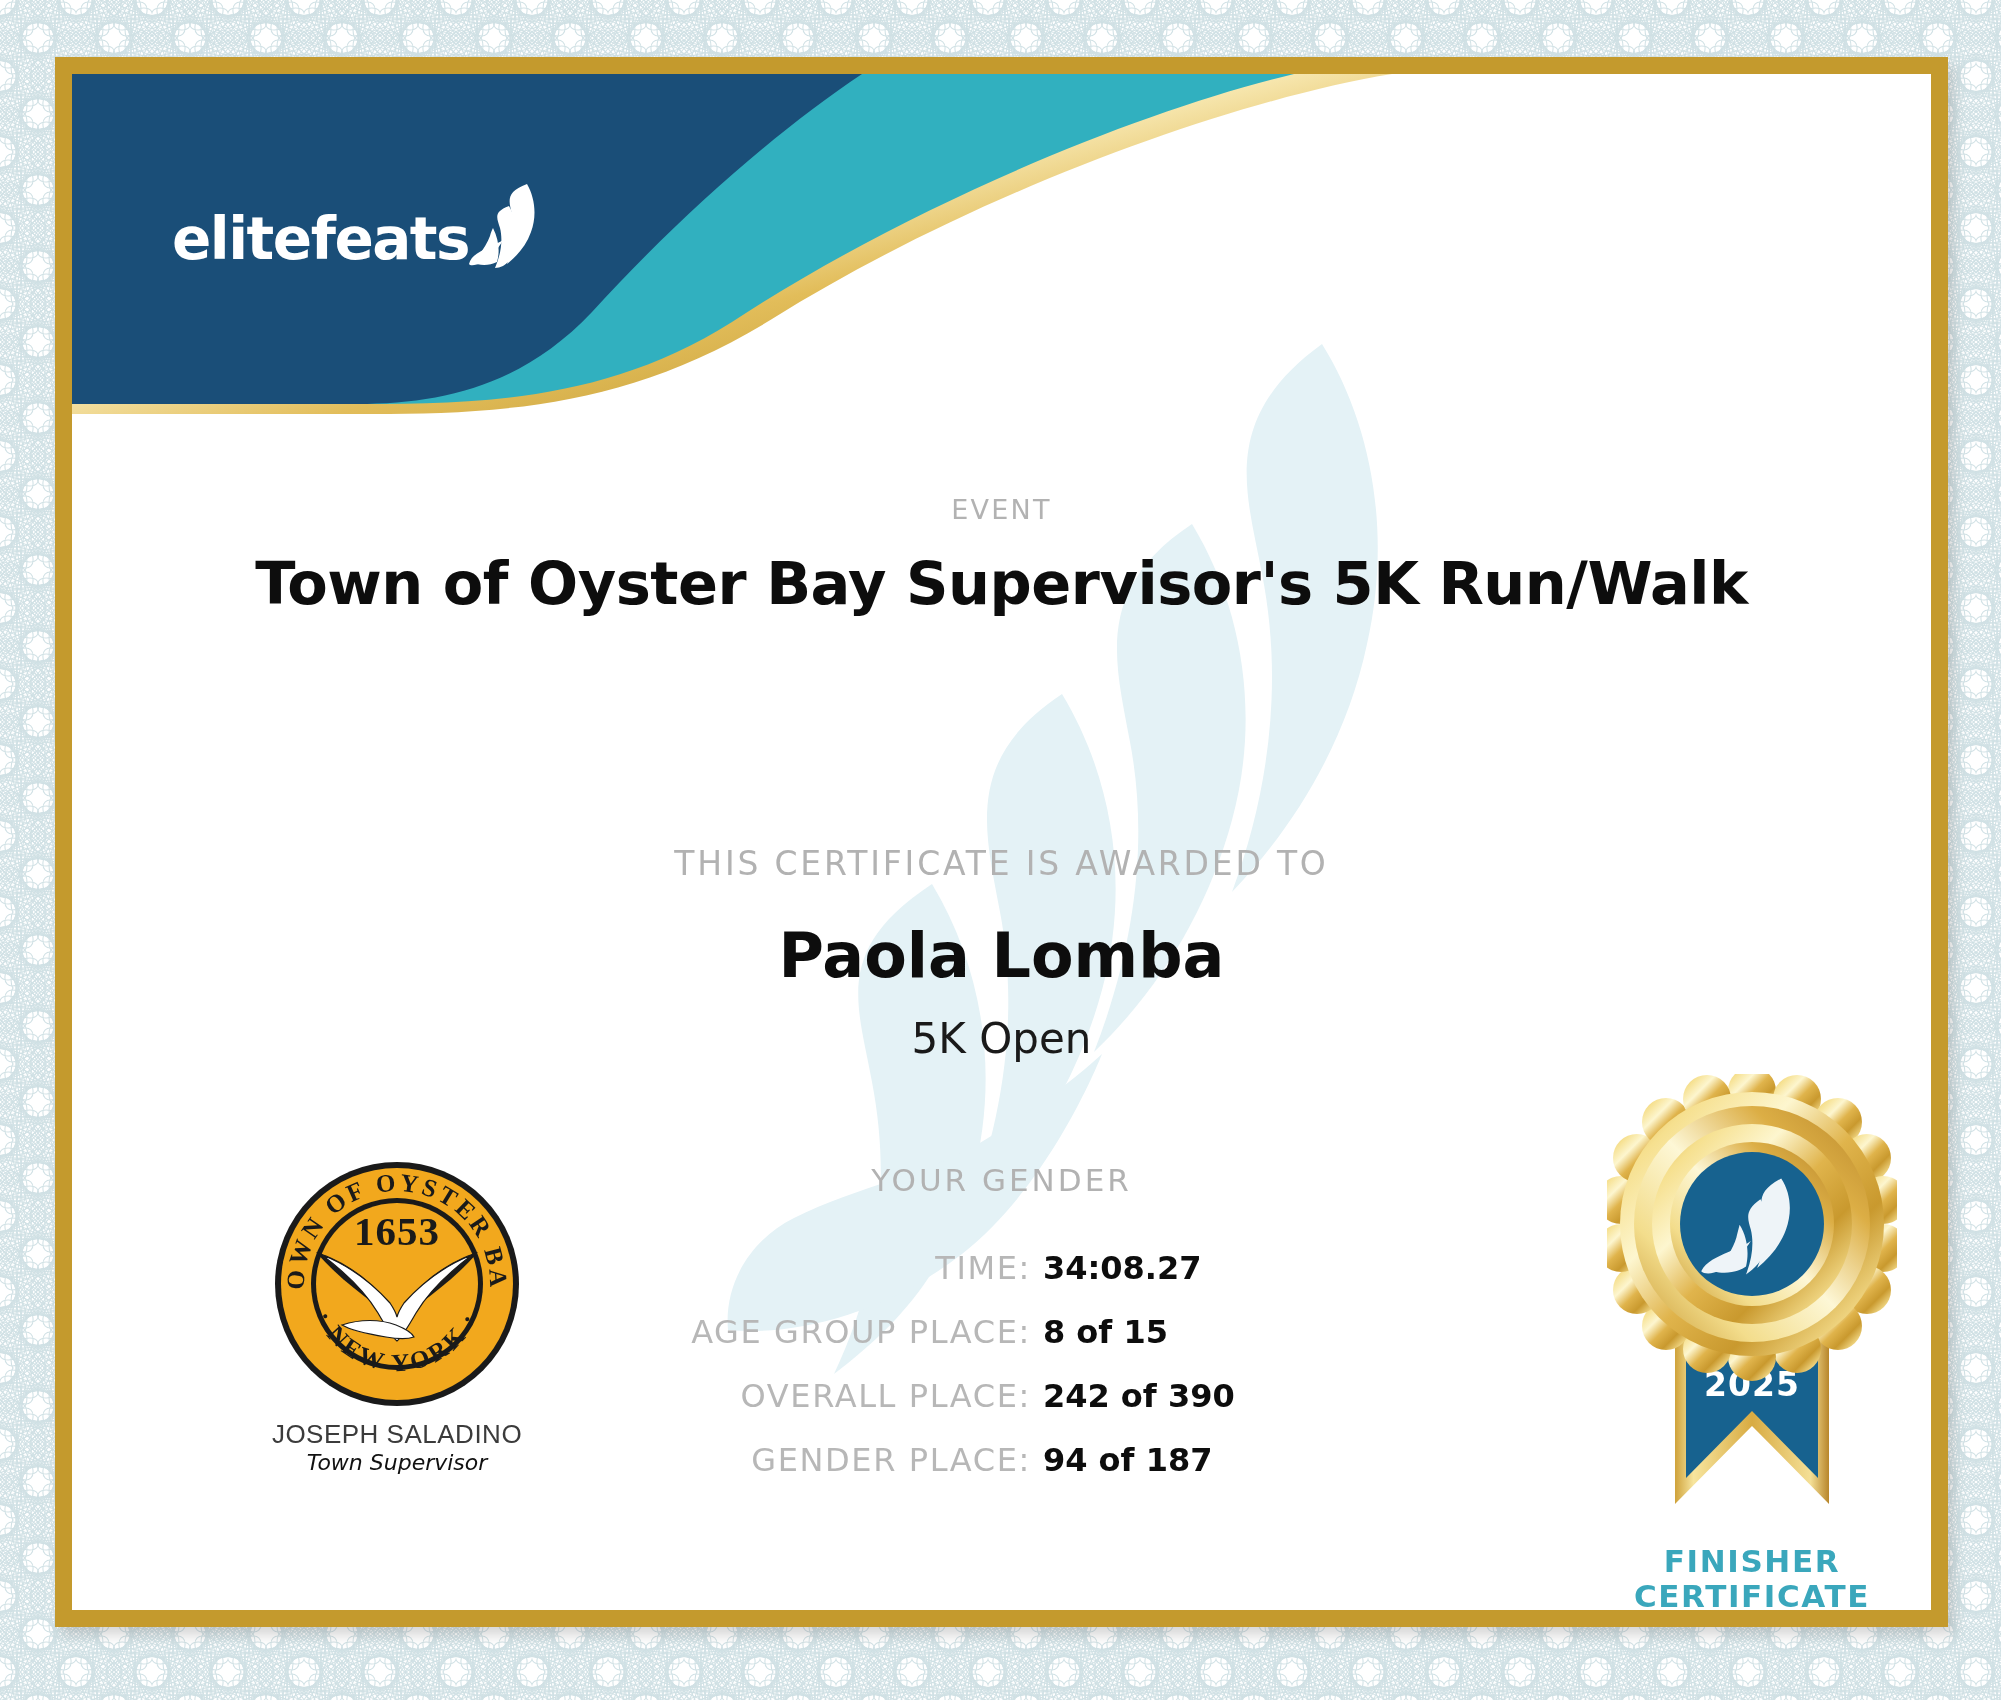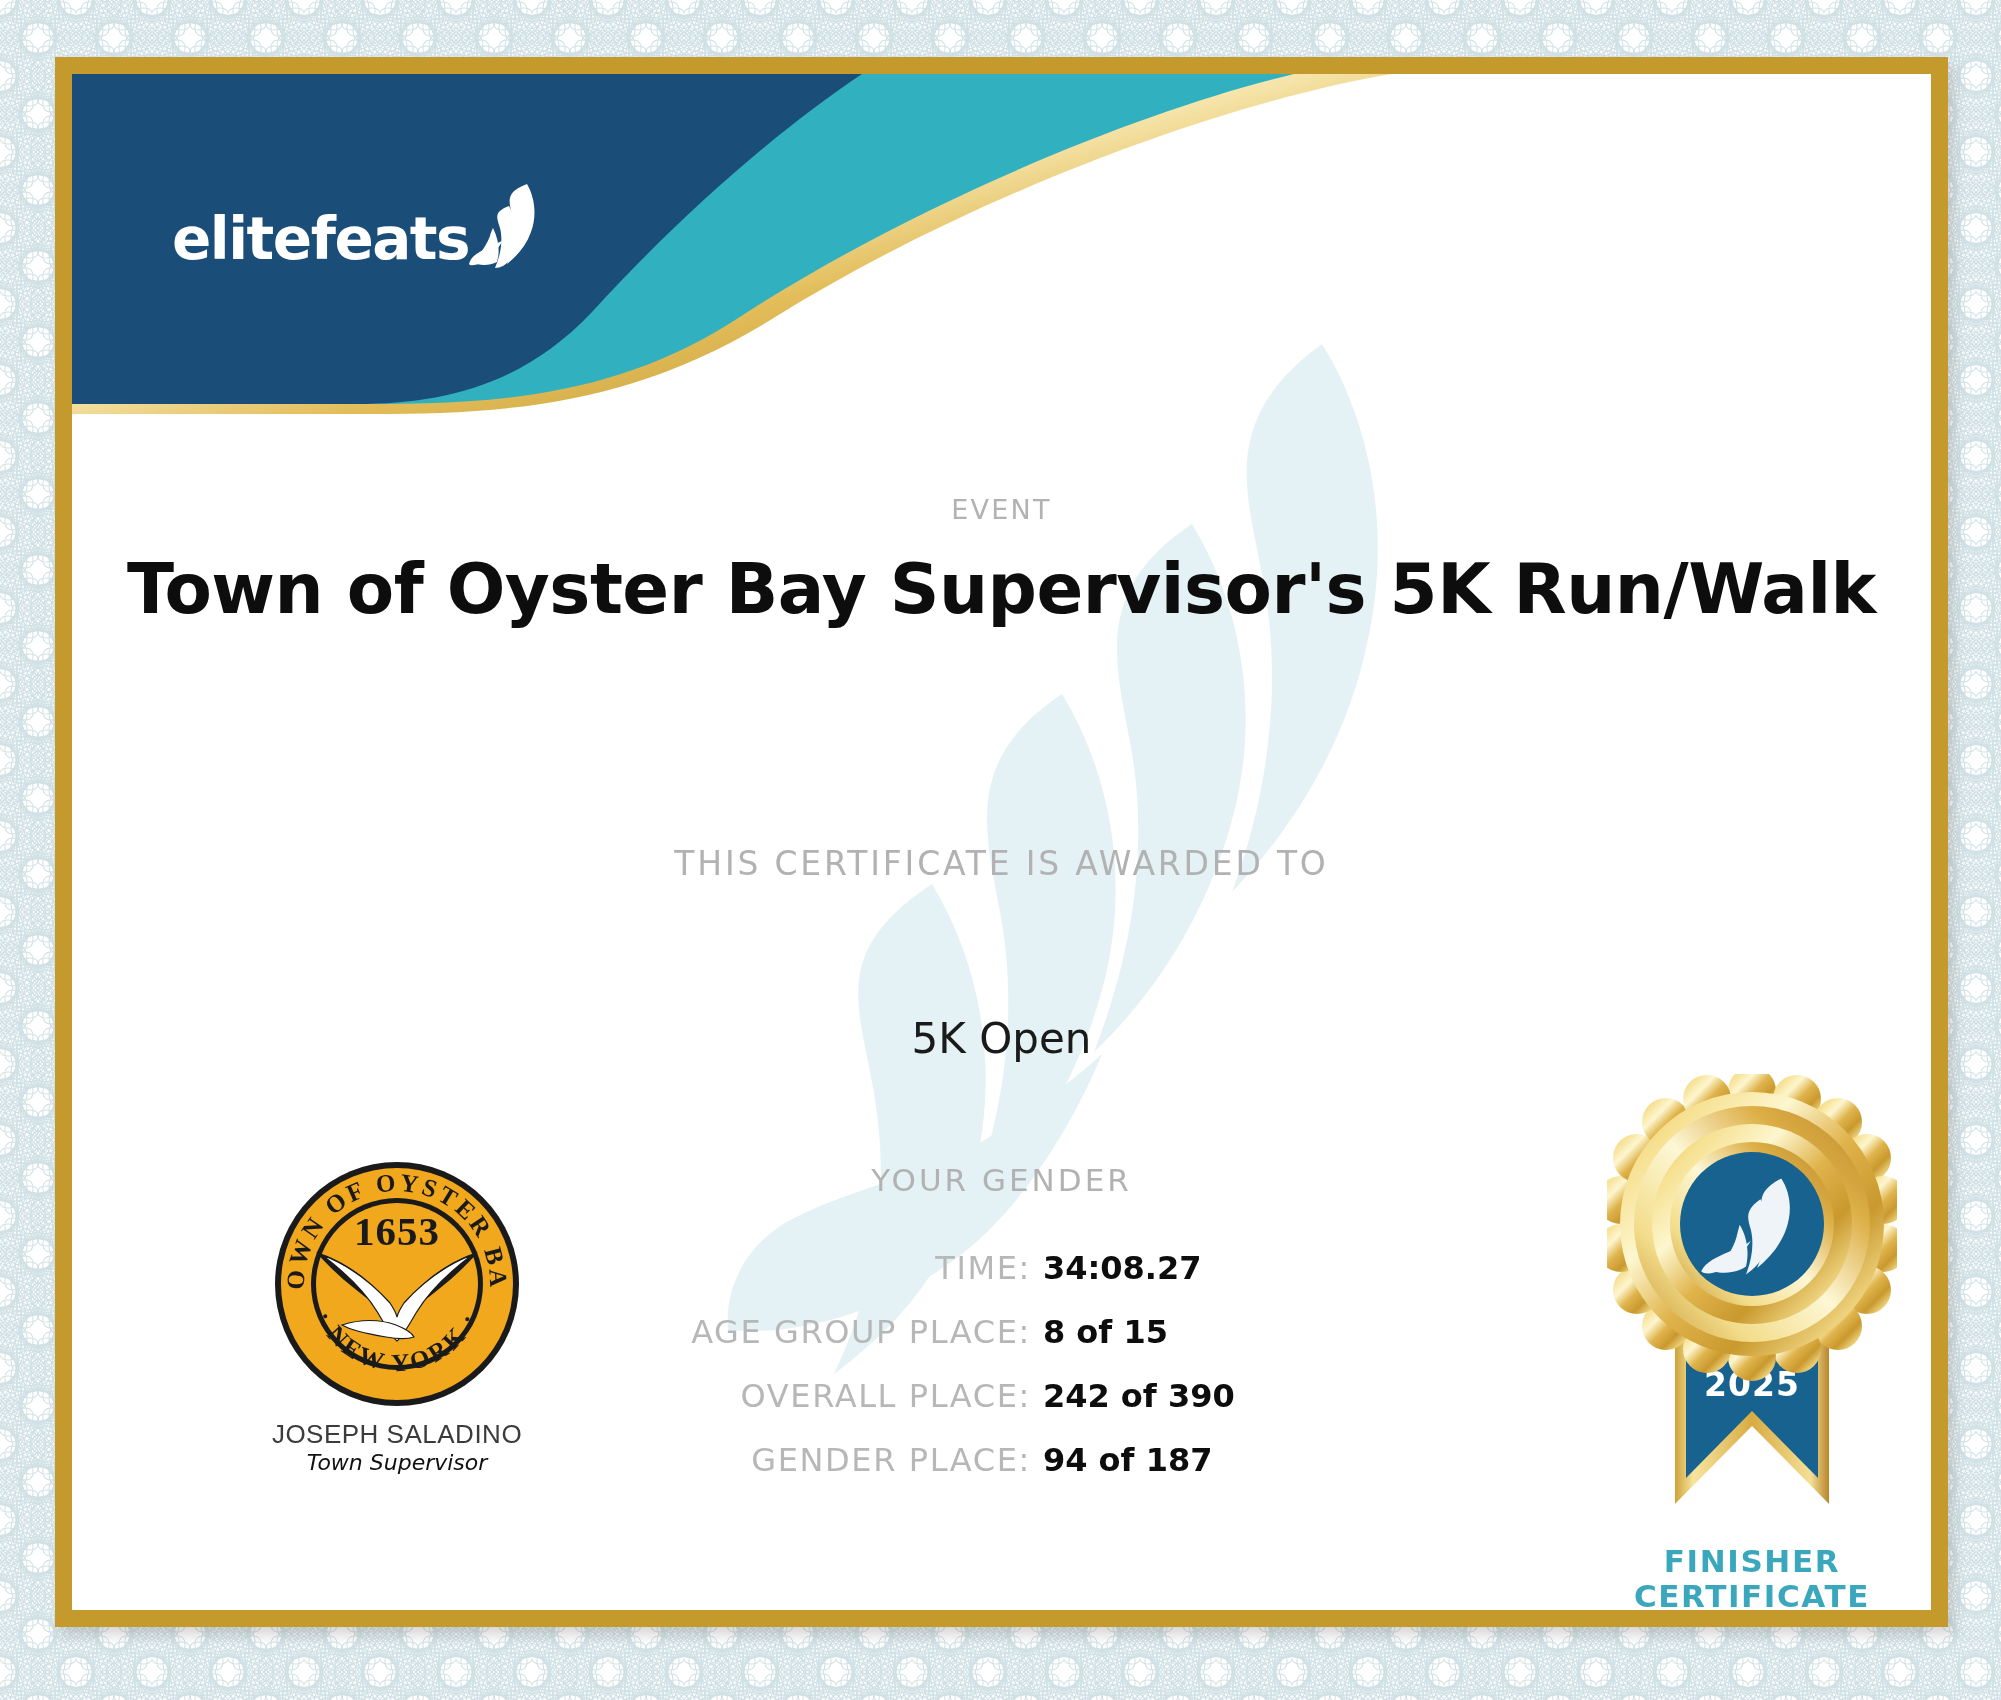--- a/index.html
+++ b/index.html
@@ -103,21 +103,21 @@
     font-weight: 400;
   }
 
   .event-label { position: absolute; left: 0; right: 0; top: 420px; }
 
   .event-title {
     position: absolute;
     left: 0; right: 0; top: 475px;
     text-align: center;
     color: #0d0d0d;
-    font-size: 69px;
+    font-size: 59px;
     font-weight: 700;
     letter-spacing: -0.5px;
     font-family: "DejaVu Sans", sans-serif;
   }
 
   .awarded-label { position: absolute; left: 0; right: 0; top: 770px; font-size: 33px; letter-spacing: 2.8px; }
 
   .recipient-name {
     position: absolute;
     left: 0; right: 0; top: 845px;
@@ -298,20 +298,21 @@
           </g>
         </svg>
       </div>
 
       <div class="content">
 
         <div class="label-muted event-label">EVENT</div>
         <div class="event-title">Town of Oyster Bay Supervisor's 5K Run/Walk</div>
 
         <div class="label-muted awarded-label">THIS CERTIFICATE IS AWARDED TO</div>
+        <div class="recipient-name">Paola Lomba</div>
         <div class="division">5K Open</div>
 
         <div class="label-muted stats-label">YOUR GENDER</div>
         <div class="stats-table">
           <div class="stat-row">
             <div class="stat-key">TIME:</div>
             <div class="stat-val">34:08.27</div>
           </div>
           <div class="stat-row">
             <div class="stat-key">AGE GROUP PLACE:</div>

